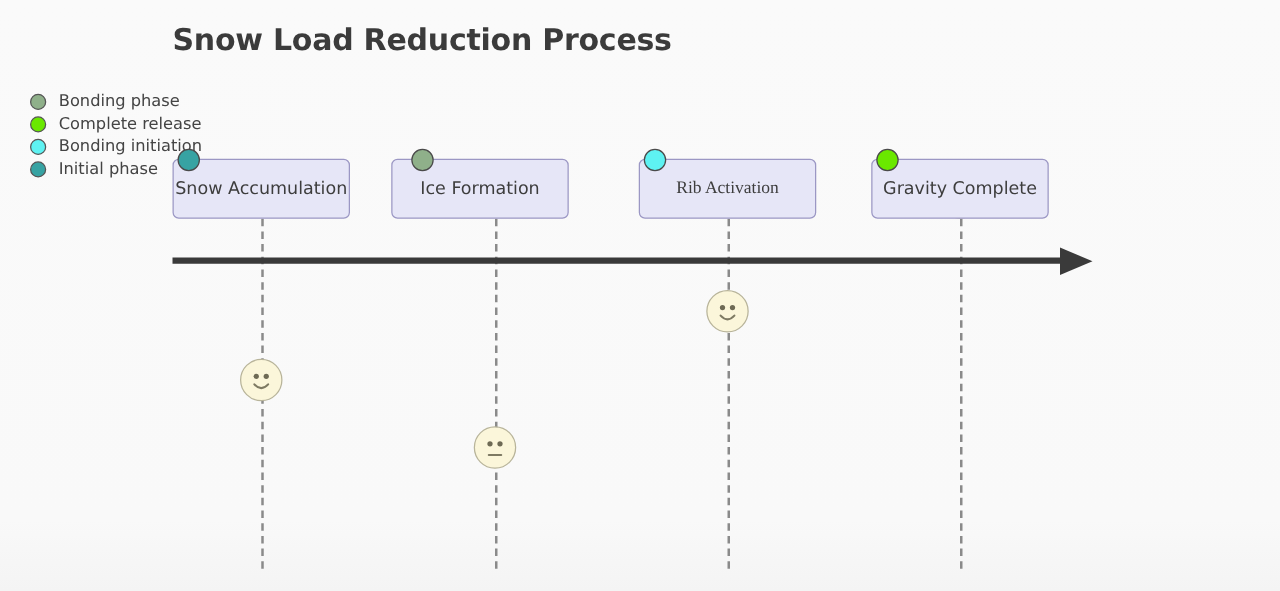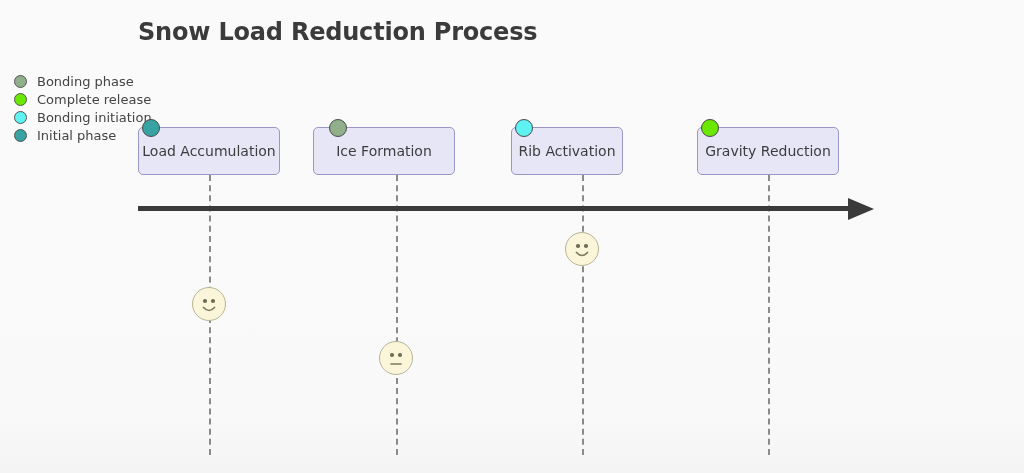--- a/index.html
+++ b/index.html
@@ -31,21 +31,21 @@
     font-size: 24px;
     font-weight: bold;
     color: #3b3b3b;
     letter-spacing: -0.2px;
     white-space: nowrap;
   }
 
   
   #legend {
     position: absolute;
-    left: 14px;
+    left: 24px;
     top: 72px;
     width: 180px;
   }
   .legend-row {
     display: flex;
     align-items: center;
     height: 18px;
   }
   .legend-dot {
     width: 13px;
@@ -188,30 +188,30 @@
         <svg width="32" height="32" viewBox="0 0 32 32">
           <circle cx="12" cy="13" r="2.1" fill="#6e6a55"></circle>
           <circle cx="20" cy="13" r="2.1" fill="#6e6a55"></circle>
           <path d="M10.5 19.5 Q16 25.5 21.5 19.5" fill="none" stroke="#7e7a63" stroke-width="1.7" stroke-linecap="round"></path>
         </svg>
       </div>
     </div>
 
   <div id="milestones">
       <div class="milestone-box" style="left: 138px; top: 127px; width: 142px; background: rgb(230, 230, 247); border-color: rgb(155, 151, 196);">
-        <span class="milestone-label">Load Accumulation</span>
+        <span class="milestone-label">Snow Accumulation</span>
       </div>
       <div class="milestone-dot" style="left: 142px; top: 119px; background: rgb(55, 163, 163);"></div>
       <div class="milestone-box" style="left: 313px; top: 127px; width: 142px; background: rgb(230, 230, 247); border-color: rgb(155, 151, 196);">
         <span class="milestone-label">Ice Formation</span>
       </div>
       <div class="milestone-dot" style="left: 329px; top: 119px; background: rgb(143, 176, 138);"></div>
-      <div class="milestone-box" style="left: 511px; top: 127px; width: 112px; background: rgb(230, 230, 247); border-color: rgb(155, 151, 196);">
+      <div class="milestone-box" style="left: 511px; top: 127px; width: 142px; background: rgb(230, 230, 247); border-color: rgb(155, 151, 196); font-family: Liberation Serif, serif;">
         <span class="milestone-label">Rib Activation</span>
       </div>
       <div class="milestone-dot" style="left: 515px; top: 119px; background: rgb(94, 242, 242);"></div>
       <div class="milestone-box" style="left: 697px; top: 127px; width: 142px; background: rgb(230, 230, 247); border-color: rgb(155, 151, 196);">
-        <span class="milestone-label">Gravity Reduction</span>
+        <span class="milestone-label">Gravity Complete</span>
       </div>
       <div class="milestone-dot" style="left: 701px; top: 119px; background: rgb(106, 232, 0);"></div>
     </div>
 
 </div>
 
 </body></html>

